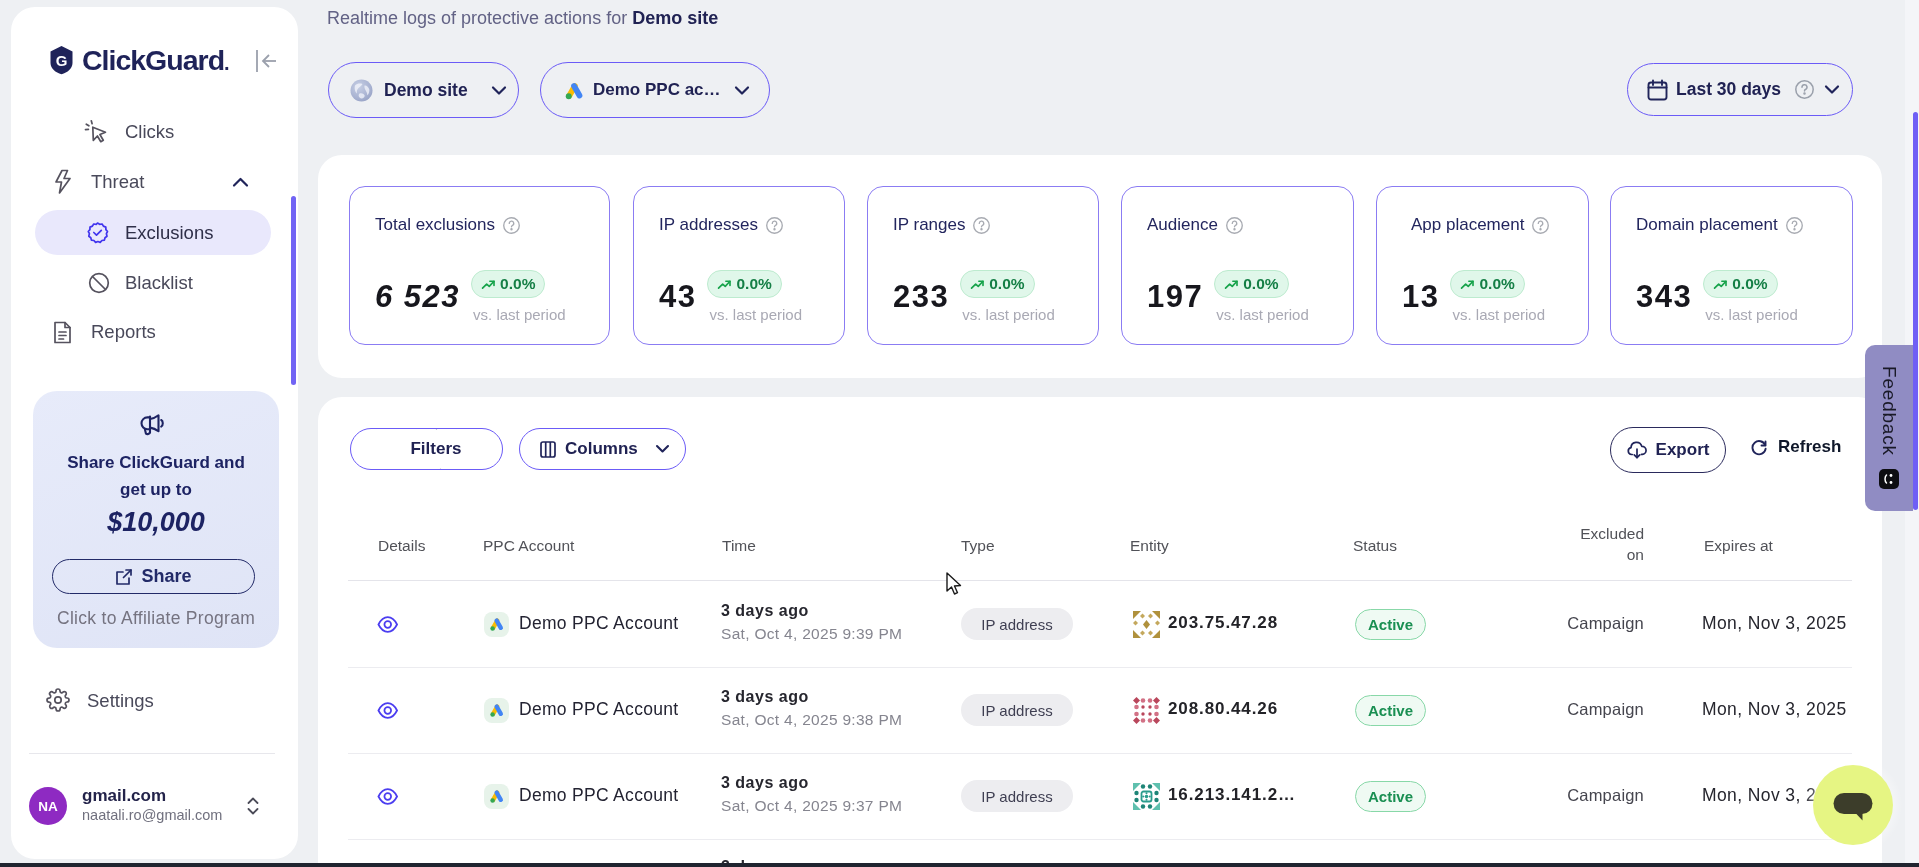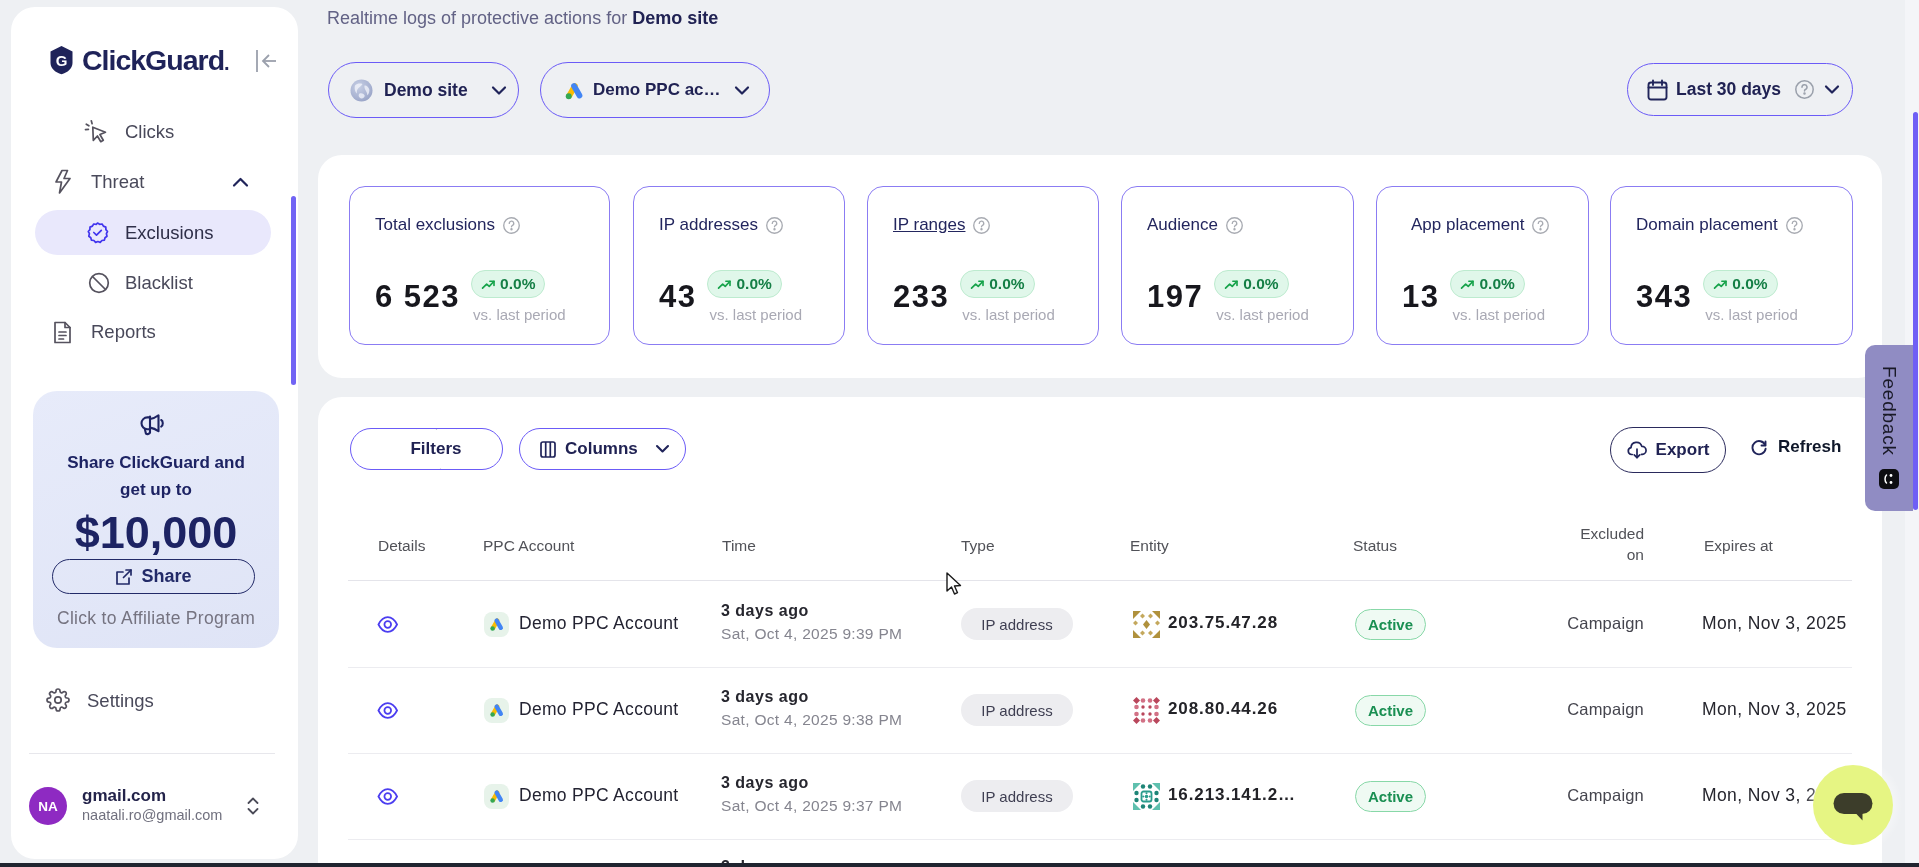--- a/index.html
+++ b/index.html
@@ -66,21 +66,21 @@
 
 <div class="abs" style="left:33px;top:391px;width:246px;height:257px;background:linear-gradient(160deg,#e7ebfa 0%,#dfe4f6 100%);border-radius:24px;"></div>
 <svg class="abs" style="left:139px;top:409px;" width="28" height="29" viewBox="0 0 28 29" fill="none" stroke="#1d2363" stroke-width="2.1" stroke-linejoin="round" stroke-linecap="round">
   <path d="M11 8.4 H8.4 A5.9 5.9 0 0 0 8.4 20.2 H11"></path>
   <path d="M11 7.6 V23.4"></path>
   <path d="M11 10 C14.8 9.5 17.6 7.8 19.5 6.3 V22.3 C17.6 20.8 14.8 19.1 11 18.6"></path>
   <path d="M22.2 11 C24.3 12 24.3 16.6 22.2 17.6"></path>
   <path d="M5.9 20.2 L6.9 24.6 A2.7 2.7 0 0 0 11 23.4"></path>
 </svg>
 <div class="abs" style="left:33px;top:449px;width:246px;text-align:center;font-size:17px;font-weight:bold;color:#1d2363;line-height:27px;">Share ClickGuard and<br>get up to</div>
-<div class="abs" style="left:33px;top:507px;width:246px;text-align:center;font-size:45px;font-weight:bold;color:#1d2363;">$10,000</div>
+<div class="abs" style="left:33px;top:507px;width:246px;text-align:center;font-size:27px;font-weight:bold;color:#1d2363;font-style:italic;">$10,000</div>
 <div class="abs" style="left:52px;top:559px;width:203px;height:35px;border:1.4px solid #222a68;border-radius:17.5px;display:flex;align-items:center;justify-content:center;gap:8px;">
   <svg width="18" height="18" viewBox="0 0 18 18" fill="none" stroke="#222a68" stroke-width="1.7" stroke-linecap="round" stroke-linejoin="round">
     <path d="M14 10 V16 H2 V4 H8"></path>
       <path d="M11 2 H16 V7"></path>
       <path d="M16 2 L8.5 9.5"></path>
   </svg>
   <span style="font-size:18px;font-weight:bold;color:#222a68;">Share</span>
 </div>
 <div class="abs" style="left:33px;top:608px;width:246px;text-align:center;font-size:17.5px;color:#757380;letter-spacing:0.3px;">Click to Affiliate Program</div>
 
@@ -158,21 +158,21 @@
     <div class="abs" style="left:349px;top:186px;width:261px;height:159px;border:1px solid #8b7cf3;border-radius:16px;background:#fff;">
     <div style="position: absolute; left: 25px; top: 28px; display: flex; align-items: center; gap: 8px;">
       <span style="font-size:17px;color:#23265e;">Total exclusions</span>
       <svg width="17" height="17" viewBox="0 0 19 19" fill="none" stroke="#a8abb2" stroke-width="1.5">
           <circle cx="9.5" cy="9.5" r="8.7"></circle>
           <path d="M7 7.2 a2.5 2.5 0 1 1 3.4 2.3 c-.7.3-.9.8-.9 1.5" stroke-linecap="round"></path>
           <circle cx="9.5" cy="13.6" r="0.6" fill="#a8abb2"></circle>
         </svg>
     </div>
     <div style="position: absolute; left: 25px; top: 80px; display: flex; align-items: flex-start; gap: 11px;">
-      <span style="font-size:31px;font-weight:bold;color:#17171d;line-height:60px;letter-spacing:1.5px;">6 523</span>
+      <span style="font-size:31px;font-weight:bold;color:#17171d;line-height:60px;letter-spacing:1.5px;font-style:italic;">6 523</span>
       <span>
         <span style="display:inline-flex;align-items:center;gap:4px;background:#e0f7ea;border:1px solid #bdebcf;border-radius:14px;height:28px;padding:0 9px;margin-top:3px;">
           <svg width="15" height="11" viewBox="0 0 16 12" fill="none" stroke="#16a34a" stroke-width="1.8" stroke-linecap="round" stroke-linejoin="round">
               <path d="M1.5 10 L6 5.5 L8.8 8 L14 2.5"></path>
               <path d="M9.5 2.5 H14 V7"></path>
             </svg>
           <span style="font-size:15.5px;font-weight:bold;color:#157f46;">0.0%</span>
         </span>
         <span style="display:block;font-size:15px;color:#a9a9b4;margin-top:8px;padding-left:2px;">vs. last period</span>
       </span>
@@ -196,21 +196,21 @@
               <path d="M9.5 2.5 H14 V7"></path>
             </svg>
           <span style="font-size:15.5px;font-weight:bold;color:#157f46;">0.0%</span>
         </span>
         <span style="display:block;font-size:15px;color:#a9a9b4;margin-top:8px;padding-left:2px;">vs. last period</span>
       </span>
     </div>
   </div>
     <div class="abs" style="left:867px;top:186px;width:232px;height:159px;border:1px solid #8b7cf3;border-radius:16px;background:#fff;">
     <div style="position: absolute; left: 25px; top: 28px; display: flex; align-items: center; gap: 8px;">
-      <span style="font-size:17px;color:#23265e;text-decoration:underline;">IP ranges</span>
+      <span style="font-size:17px;color:#23265e;">IP ranges</span>
       <svg width="17" height="17" viewBox="0 0 19 19" fill="none" stroke="#a8abb2" stroke-width="1.5">
           <circle cx="9.5" cy="9.5" r="8.7"></circle>
           <path d="M7 7.2 a2.5 2.5 0 1 1 3.4 2.3 c-.7.3-.9.8-.9 1.5" stroke-linecap="round"></path>
           <circle cx="9.5" cy="13.6" r="0.6" fill="#a8abb2"></circle>
         </svg>
     </div>
     <div style="position: absolute; left: 25px; top: 80px; display: flex; align-items: flex-start; gap: 11px;">
       <span style="font-size:31px;font-weight:bold;color:#17171d;line-height:60px;letter-spacing:1.5px;">233</span>
       <span>
         <span style="display:inline-flex;align-items:center;gap:4px;background:#e0f7ea;border:1px solid #bdebcf;border-radius:14px;height:28px;padding:0 9px;margin-top:3px;">

